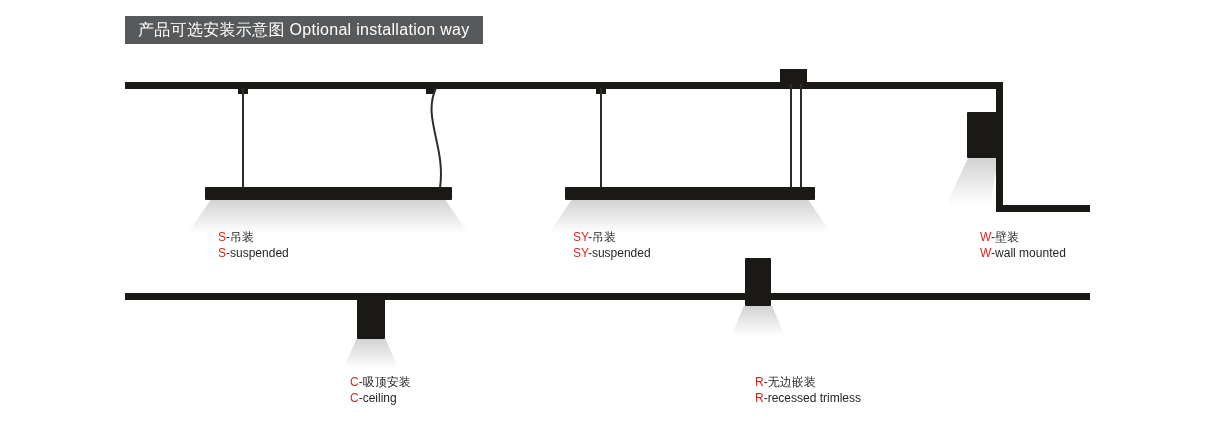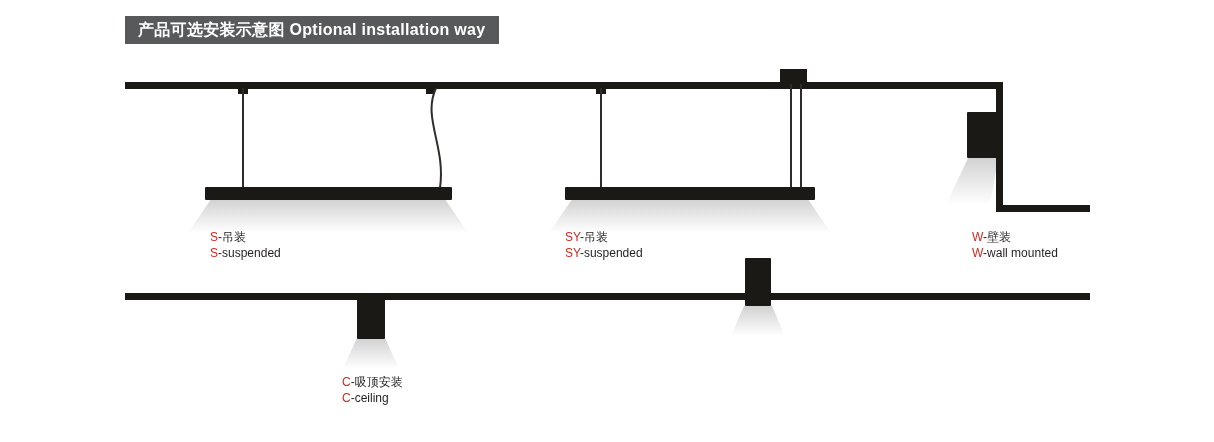--- a/index.html
+++ b/index.html
@@ -15,26 +15,26 @@
   .fixture { background:var(--diagram-ink,#1B1916); border-radius:1px; }
   .glow {
     background:linear-gradient(to bottom, rgba(30,30,30,0.20), rgba(30,30,30,0));
   }
   .glow.down { clip-path:polygon(8% 0, 92% 0, 100% 100%, 0% 100%); }
   .glow.down-small { clip-path:polygon(24% 0, 76% 0, 100% 100%, 0% 100%); }
   .glow.down-left { clip-path:polygon(38% 0, 90% 0, 76% 100%, 0% 100%); }
   .banner {
     position:absolute; left:125px; top:16px;
     background:var(--banner-bg,#58595B); color:#fff;
-    font-size:16px; font-weight:bold; line-height:18px;
+    font-size:16px; font-weight:normal; line-height:18px;
     padding:5px 14px 5px 13px; letter-spacing:0.3px; white-space:nowrap;
   }
   .label {
     position:absolute; font-size:12px; line-height:16px;
-    color:var(--text,#231F20); white-space:nowrap;
+    color:var(--text,#231F20); white-space:nowrap;margin-left:8px;
   }
   .label .red { color:var(--accent-red,#D12920); }
 </style>
 </head>
 <body>
 
 <div class="canvas">
 
   <div class="banner">产品可选安装示意图 Optional installation way</div>
 
@@ -83,14 +83,18 @@
   <div class="label" style="left:565px; top:229px;">
     <div><span class="red">SY</span><span>-吊装</span></div>
     <div><span class="red">SY</span><span>-suspended</span></div>
   </div>
 
   <div class="label" style="left:342px; top:374px;">
     <div><span class="red">C</span><span>-吸顶安装</span></div>
     <div><span class="red">C</span><span>-ceiling</span></div>
   </div>
 
+  <div class="label" style="left:747px; top:374px;">
+    <div><span class="red">R</span><span>-无边嵌装</span></div>
+    <div><span class="red">R</span><span>-recessed trimless</span></div>
+  </div>
 
 </div>
 
 </body></html>

